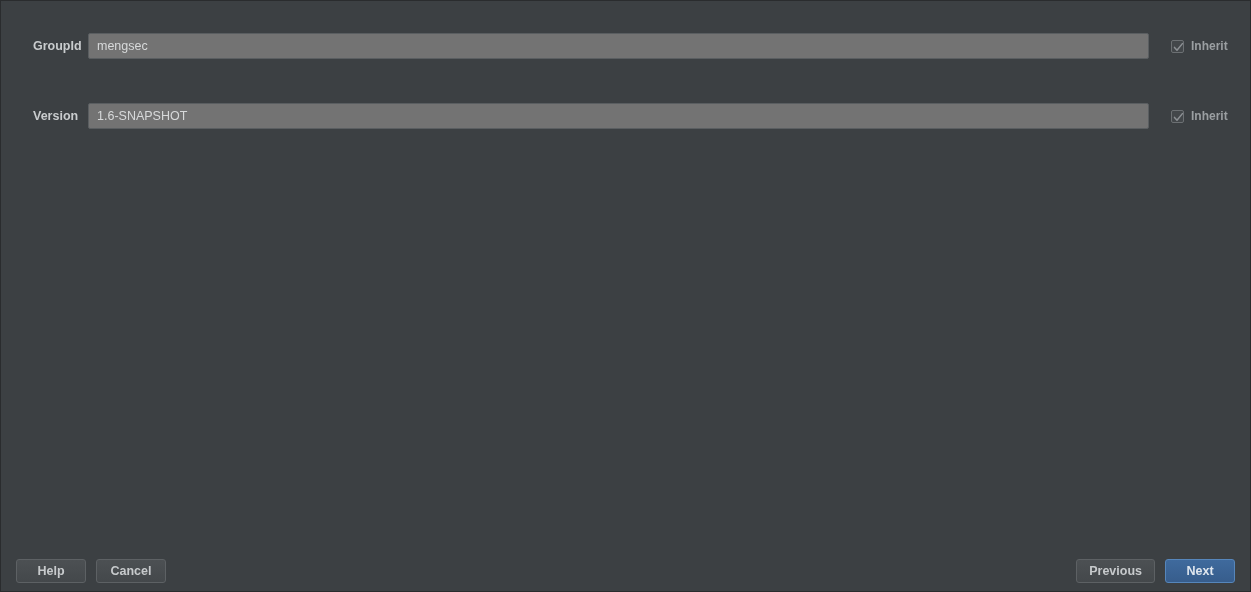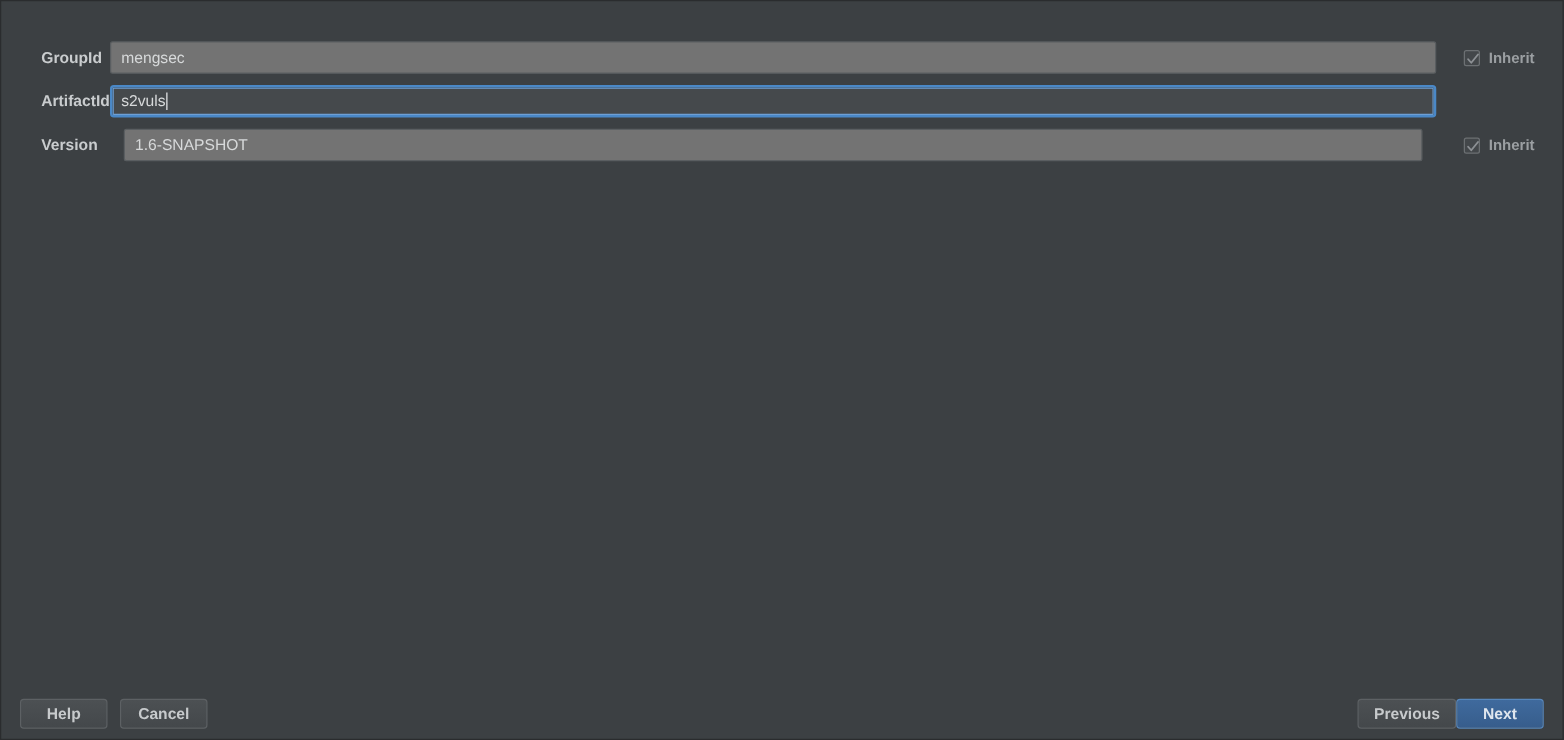--- a/index.html
+++ b/index.html
@@ -68,21 +68,21 @@
   .form-row {
     position: absolute;
     left: 0;
     right: 0;
     height: 26px;
     display: flex;
     align-items: center;
   }
   .row-1 { top: 32px; }
   .row-2 { top: 67px; }
-  .row-3 { top: 102px; gap: 11px; }
+  .row-3 { top: 102px; }
 
   .field-label {
     width: 68px;
     padding-left: 13px;
     box-sizing: border-box;
     font-size: 12.5px;
     font-weight: 700;
     color: #c9ccce;
     white-space: nowrap;
   }
@@ -151,21 +151,21 @@
   .footer {
     position: absolute;
     left: 0; right: 0; bottom: 0;
     height: 41px;
     display: flex;
     align-items: center;
     padding: 0 15px;
     box-sizing: border-box;
   }
   .footer-left { display: flex; gap: 10px; }
-  .footer-right { display: flex; margin-left: auto; }
+  .footer-right { display: flex; gap: 10px; margin-left: auto; }
 
   .btn {
     min-width: 70px;
     height: 24px;
     box-sizing: border-box;
     padding: 0 12px;
     background: linear-gradient(to bottom, #4c5053 0%, #44484b 100%);
     border: 1px solid #5d6164;
     border-radius: 3px;
     color: #c7cacc;
@@ -200,31 +200,20 @@
       <div class="inherit-cell">
         <span class="checkbox">
           <svg width="11" height="11" viewBox="0 0 11 11">
             <path d="M1.5 5.4 L4 8.2 L9.4 1.6" fill="none" stroke="#8c9094" stroke-width="1.5" stroke-linecap="round" stroke-linejoin="round"></path>
           </svg>
         </span>
         <span class="inherit-label">Inherit</span>
       </div>
     </div>
 
-    <div class="form-row row-2">
-      <div class="field-label">ArtifactId</div>
-      <div class="field-input focused">
-        <span>s2vuls</span>
-          <span class="caret"></span>
-      </div>
-      <div class="inherit-cell empty">
-        <span class="checkbox"></span>
-        <span class="inherit-label">Inherit</span>
-      </div>
-    </div>
 
     <div class="form-row row-3">
       <div class="field-label">Version</div>
       <div class="field-input">
         <span>1.6-SNAPSHOT</span>
       </div>
       <div class="inherit-cell">
         <span class="checkbox">
           <svg width="11" height="11" viewBox="0 0 11 11">
             <path d="M1.5 5.4 L4 8.2 L9.4 1.6" fill="none" stroke="#8c9094" stroke-width="1.5" stroke-linecap="round" stroke-linejoin="round"></path>

